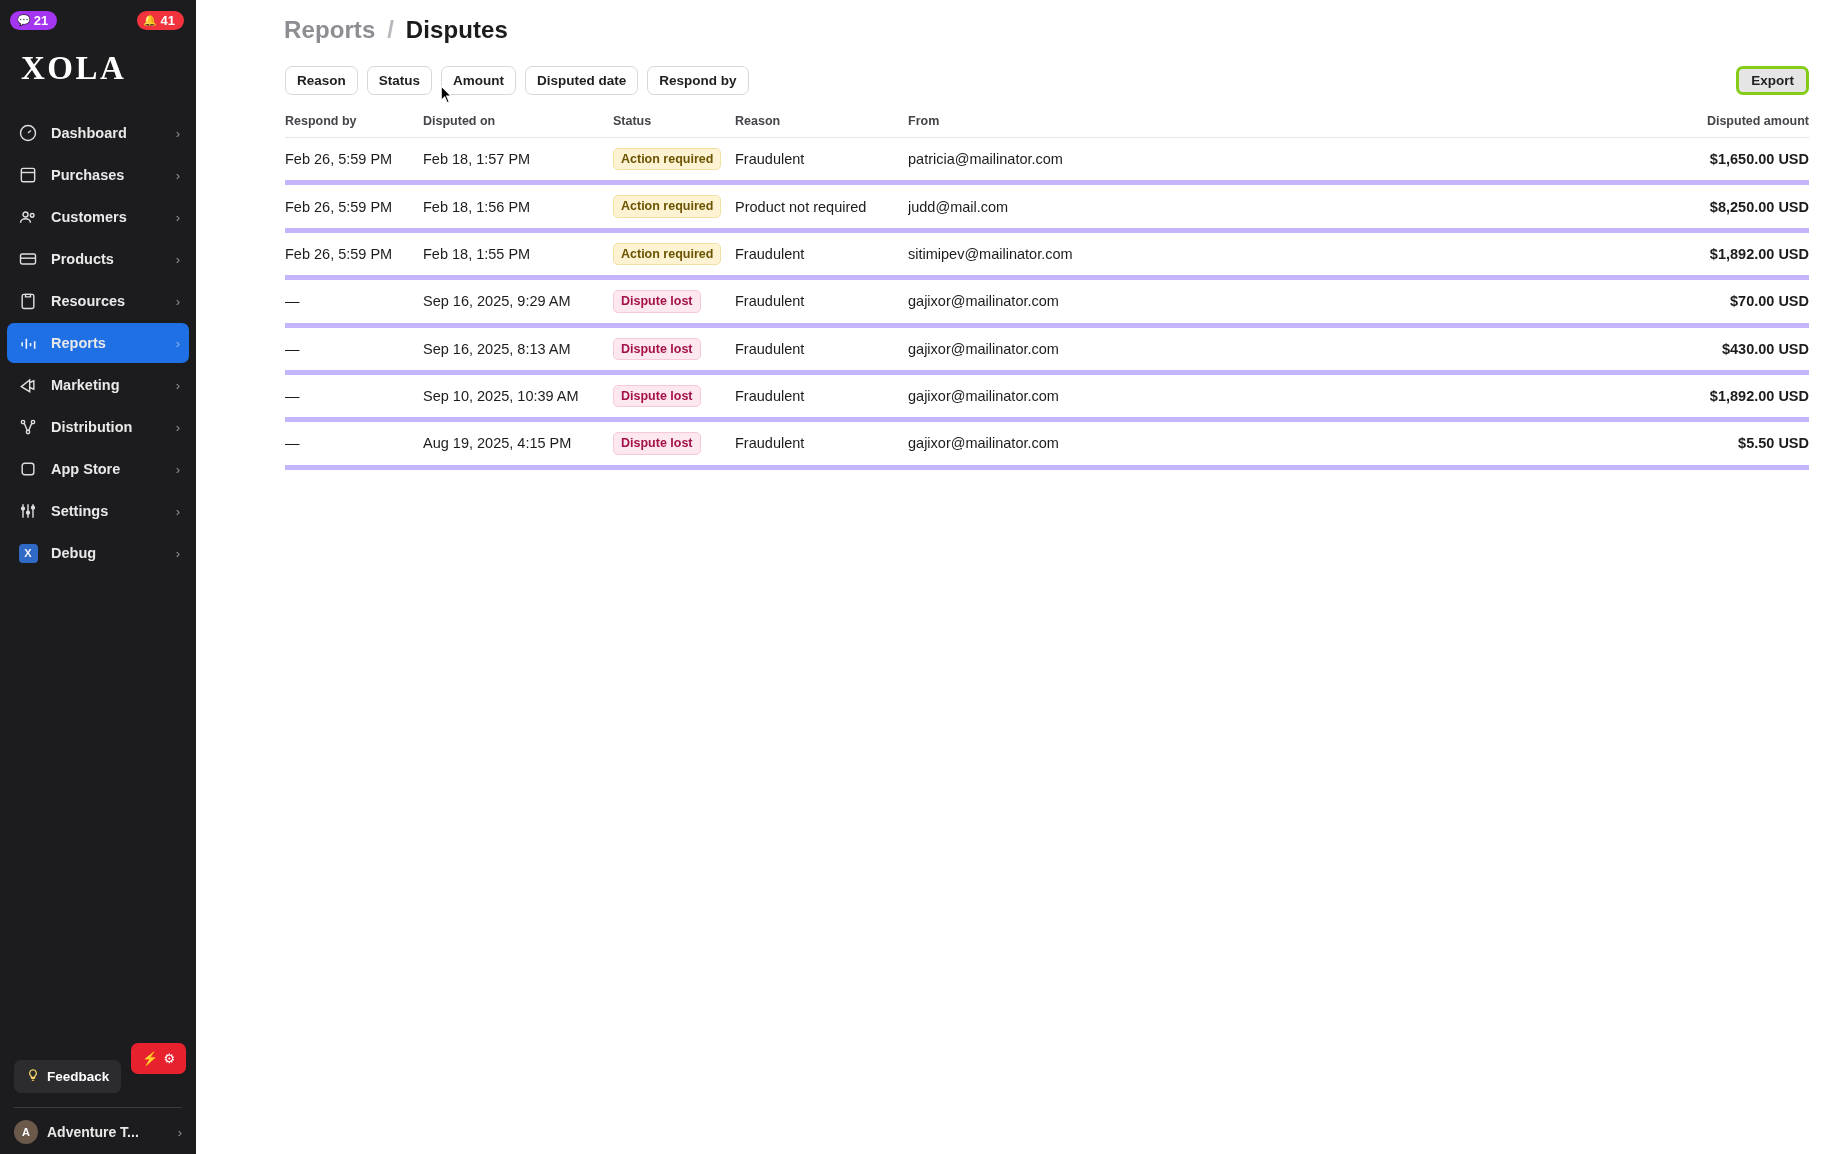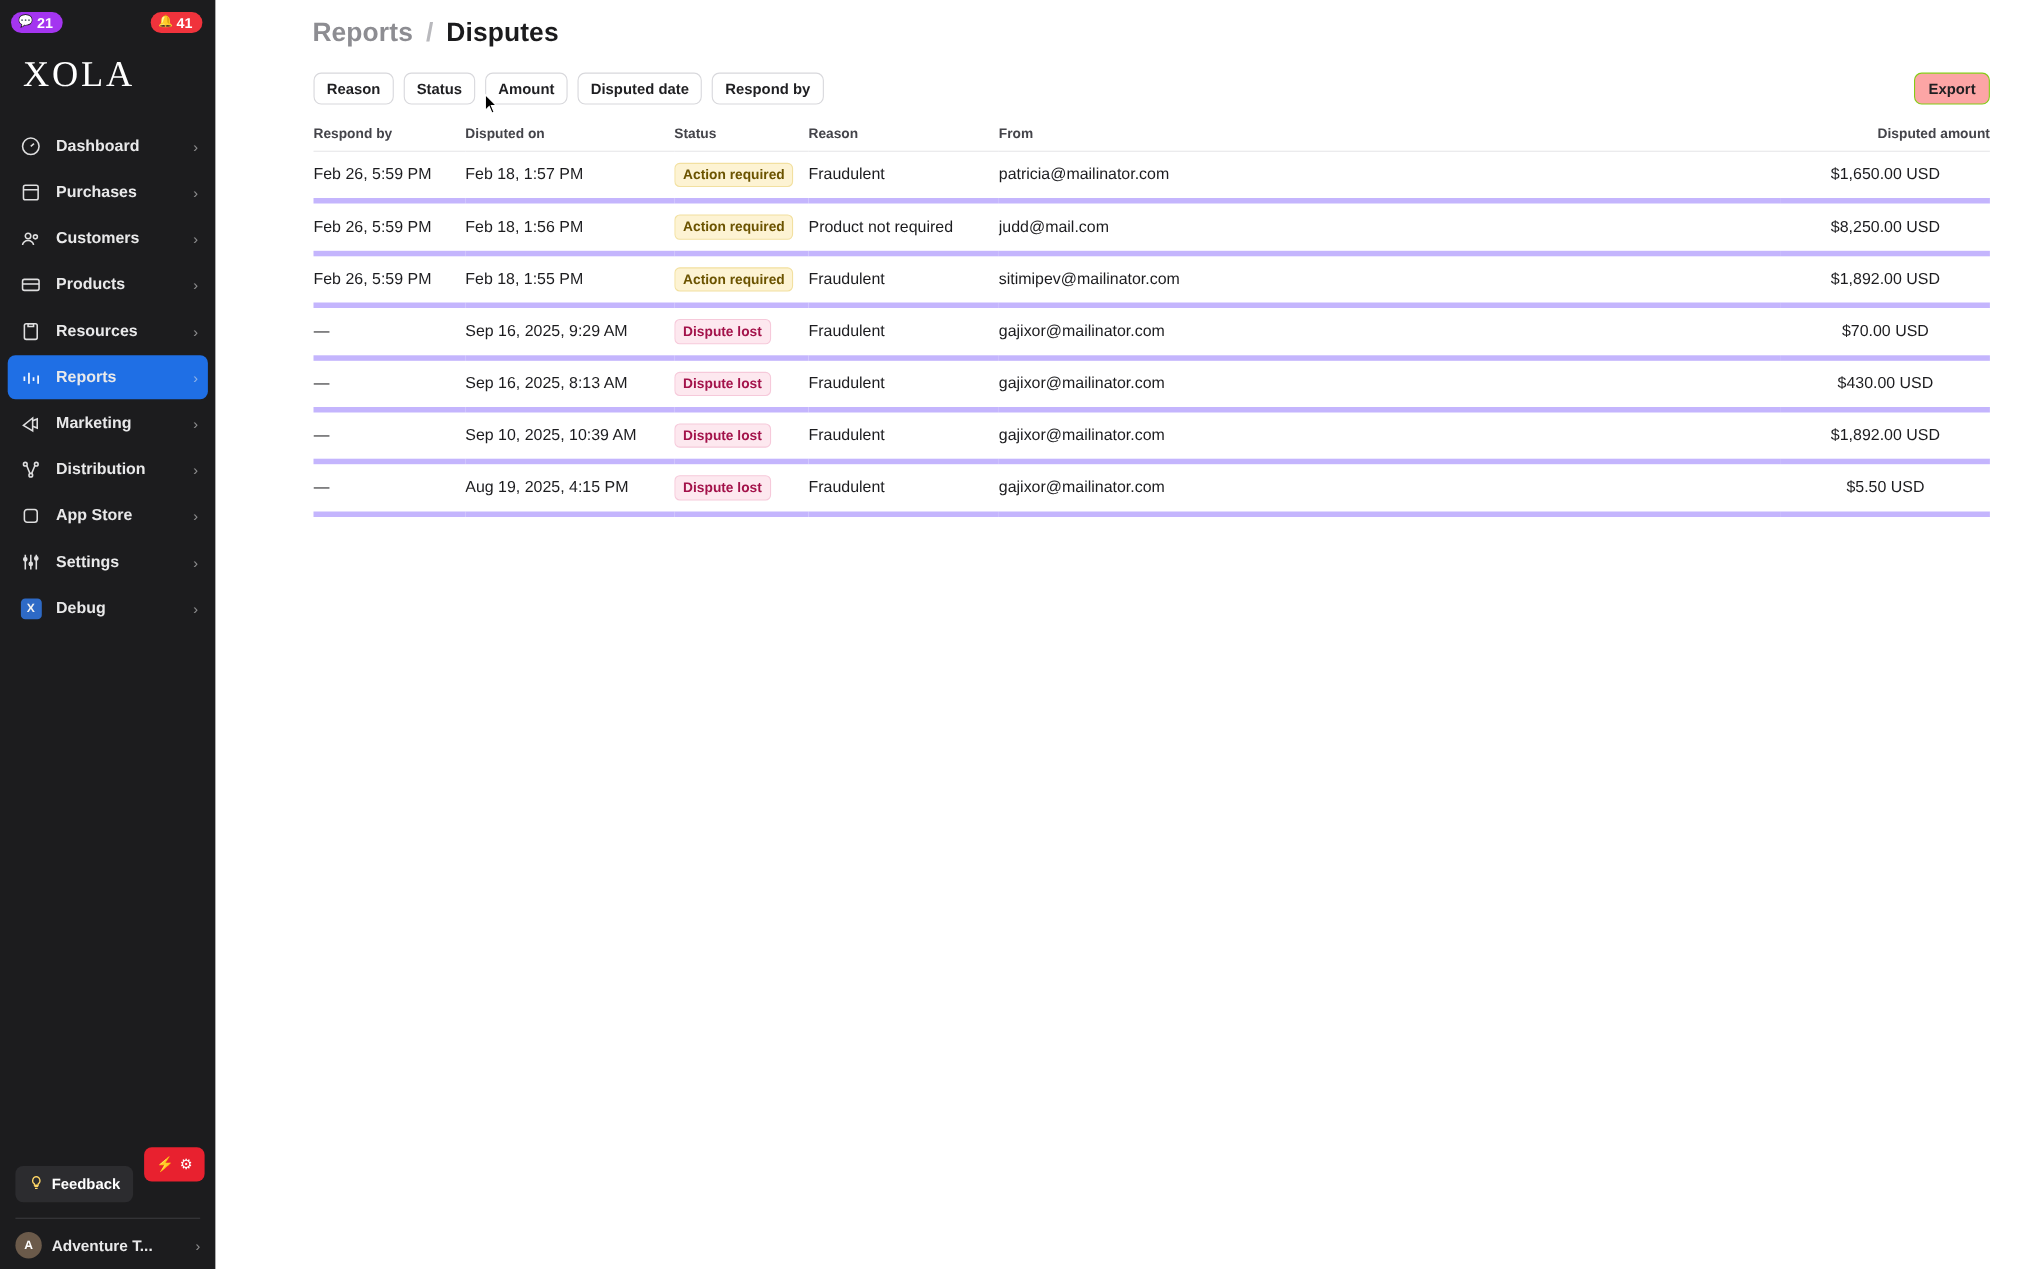--- a/index.html
+++ b/index.html
@@ -40,21 +40,21 @@
     padding: 3px 9px 3px 7px;
     line-height: 1;
   }
   .badge .bicon { font-size: 11px; line-height: 1; }
   .badge-purple { background: #a435f0; }
   .badge-red { background: #f0333c; }
 
   .logo {
     font-size: 33px;
     letter-spacing: 2.5px;
-    font-weight: 400;
+    font-weight: 700;
     color: #ffffff;
     padding: 18px 0 26px 21px;
     font-family: "Liberation Serif", serif;
   }
 
   .nav { padding: 0 7px; }
   .nav-item {
     display: flex;
     align-items: center;
     height: 40px;
@@ -143,22 +143,22 @@
     height: 29px;
     padding: 0 11px;
     font-size: 13.5px;
     font-weight: 700;
     color: #1f1f22;
     display: inline-flex; align-items: center;
     cursor: pointer;
   }
   .export-btn {
     margin-left: auto;
-    border: 1px solid #84cc16;
-    background: #fca5a5;
+    border: 3px solid #84cc16;
+    background: #e5e5e5;
     border-radius: 7px;
     height: 29px; padding: 0 12px;
     font-size: 13.5px; font-weight: 700; color: #1f1f22;
     display: inline-flex; align-items: center; cursor: pointer;
   }
 
   
   .table { width: 100%; padding: 0 37px 0 41px; margin-top: 19px; }
   table { width: 100%; border-collapse: collapse; table-layout: fixed; }
   thead th {
@@ -179,21 +179,21 @@
     overflow: hidden;
     text-overflow: ellipsis;
   }
   .col-respond { width: 138px; }
   .col-disputed-on { width: 190px; }
   .col-status { width: 122px; }
   .col-reason { width: 173px; }
   .col-from { width: auto; }
   .col-amount { width: 190px; text-align: right; }
   th.col-amount, td.col-amount { text-align: right; }
-  td.col-amount { font-weight: 400; text-align: center; }
+  td.col-amount { font-weight: 700; }
   .dash { color: #1c1c1f; }
 
   .pill {
     display: inline-block;
     border-radius: 5px;
     font-size: 12.5px;
     font-weight: 600;
     padding: 3px 7px;
     line-height: 1.15;
     border: 1px solid transparent;

